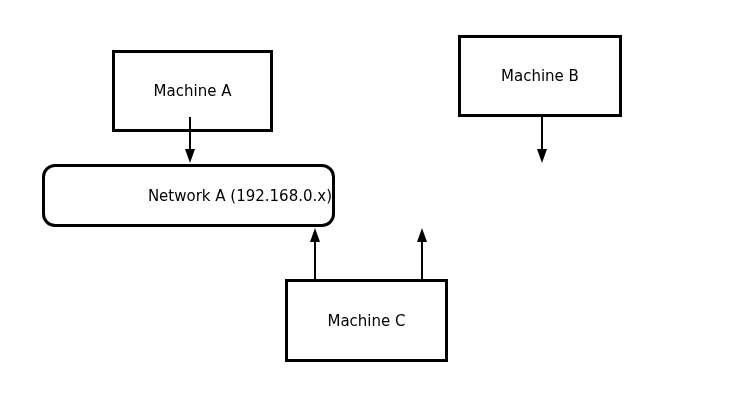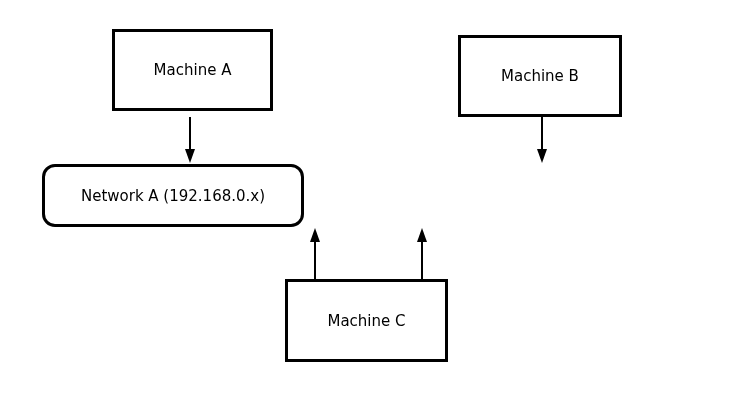--- a/index.html
+++ b/index.html
@@ -26,23 +26,23 @@
     justify-content: center;
     font-size: 15px;
     line-height: 1.2;
     text-align: center;
     white-space: nowrap;
   }
   .node.rounded {
     border-radius: 13px;
   }
   
-  .machine-a { left: 112px; top: 29px;  width: 161px; height: 82px; }
+  .machine-a { left: 112px; top: 50px;  width: 161px; height: 82px; }
   .machine-b { left: 458px; top: 35px;  width: 164px; height: 82px; }
-  .network-a { left: 42px;  top: 164px; width: 262px; height: 63px; }
+  .network-a { left: 42px;  top: 164px; width: 293px; height: 63px; justify-content: flex-end; }
   .network-b { left: 397px; top: 164px; width: 300px; height: 63px; }
   .machine-c { left: 285px; top: 279px; width: 163px; height: 83px; }
 
   
   .edge-line {
     position: absolute;
     width: 2px;
     background: #000000;
   }
   .arrowhead {

